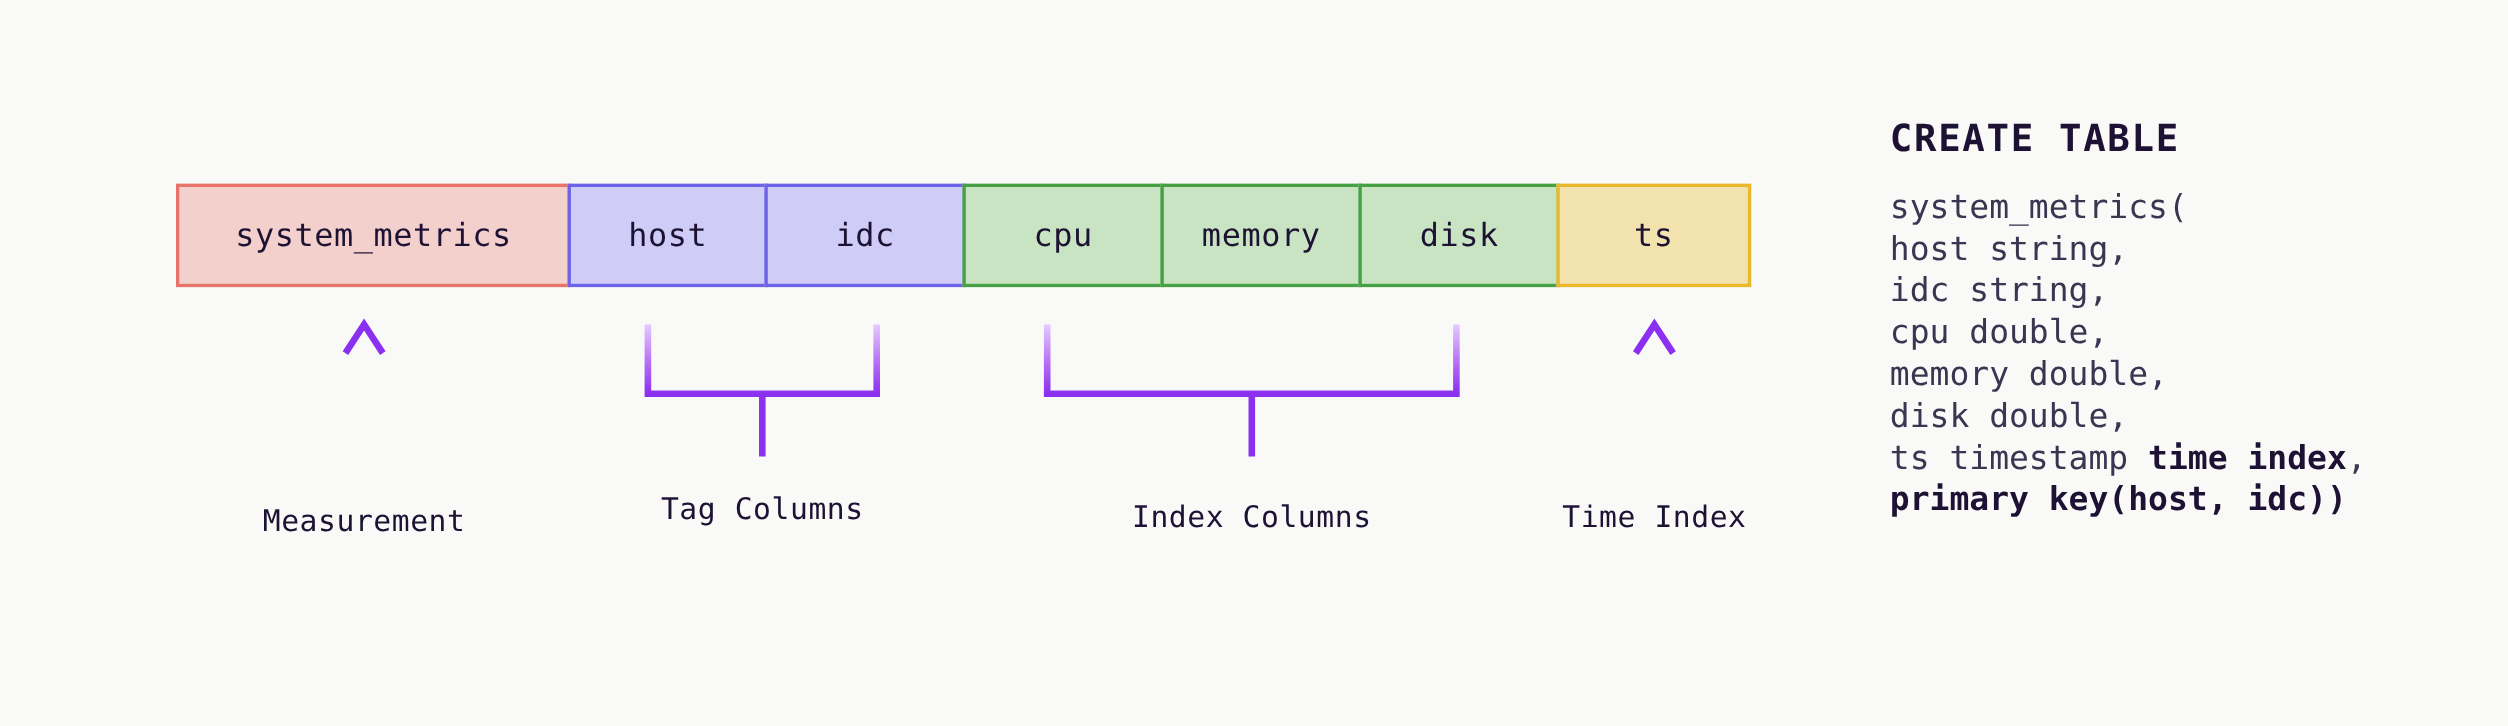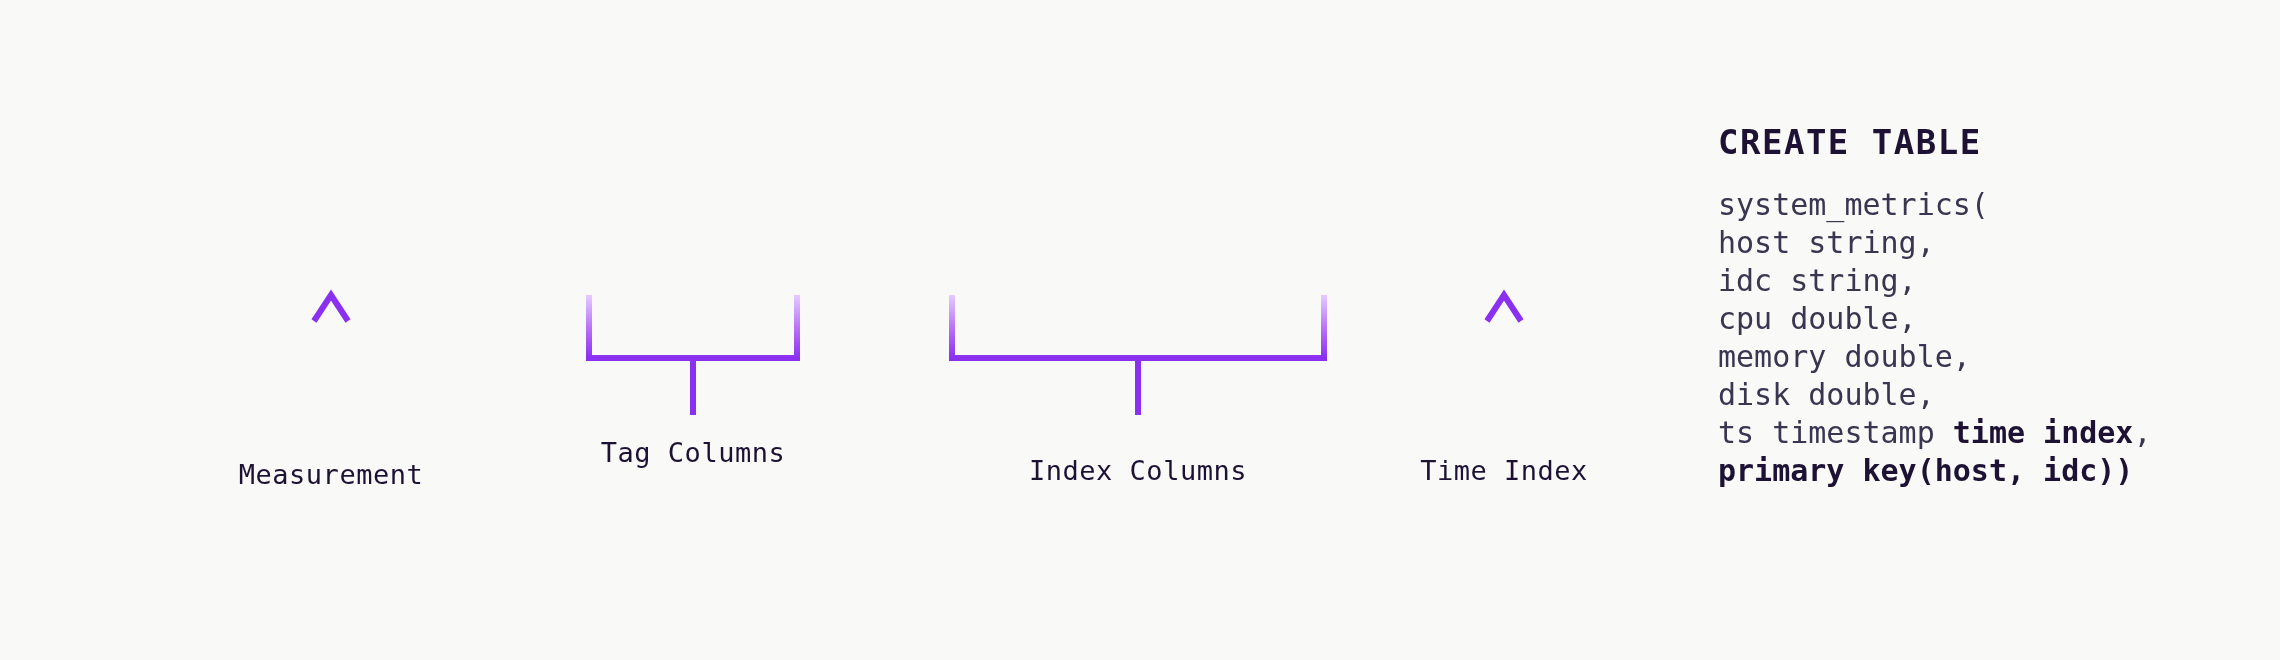--- a/index.html
+++ b/index.html
@@ -75,38 +75,61 @@
     position: absolute;
     left: 1718px;
     top: 106px;
   }
   .sql-title {
     font-family: "DejaVu Sans Mono", monospace;
     font-weight: bold;
     font-size: 34px;
     letter-spacing: 1.5px;
     color: #1d1233;
-    margin: 16px 0 24px 0;
+    margin: 0 0 24px 0;
     white-space: pre;
   }
   .sql-body {
     font-family: "DejaVu Sans Mono", monospace;
     font-size: 30px;
     line-height: 38px;
     color: #3a3550;
     white-space: pre;
   }
   .sql-line { white-space: pre; }
   .sql-line b { color: #1d1233; font-weight: bold; }
 </style>
 </head>
 <body>
 
 <div id="stage">
 
+  <div class="schema-strip">
+      <div class="cell measurement" style="width: 359px; background: rgb(244, 208, 205); border-color: rgb(232, 115, 106);">
+        <span>system_metrics</span>
+      </div>
+      <div class="cell tag" style="width: 182px; background: rgb(207, 205, 248); border-color: rgb(108, 99, 232);">
+        <span>host</span>
+      </div>
+      <div class="cell tag" style="width: 183px; background: rgb(207, 205, 248); border-color: rgb(108, 99, 232);">
+        <span>idc</span>
+      </div>
+      <div class="cell field" style="width: 183px; background: rgb(201, 228, 194); border-color: rgb(70, 160, 68);">
+        <span>cpu</span>
+      </div>
+      <div class="cell field" style="width: 183px; background: rgb(201, 228, 194); border-color: rgb(70, 160, 68);">
+        <span>memory</span>
+      </div>
+      <div class="cell field" style="width: 183px; background: rgb(201, 228, 194); border-color: rgb(70, 160, 68);">
+        <span>disk</span>
+      </div>
+      <div class="cell timeindex" style="width: 177px; background: rgb(242, 227, 174); border-color: rgb(234, 184, 43);">
+        <span>ts</span>
+      </div>
+    </div>
 
   <svg class="anno-svg" viewBox="0 0 2280 660" xmlns="http://www.w3.org/2000/svg">
     <defs>
       <linearGradient id="grad-up" x1="0" y1="1" x2="0" y2="0">
         <stop offset="0%" stop-color="#e5caff"></stop>
         <stop offset="45%" stop-color="#b66ff5"></stop>
         <stop offset="100%" stop-color="#8b2ff0"></stop>
       </linearGradient>
       <linearGradient id="grad-arm" x1="0" y1="0" x2="0" y2="1">
         <stop offset="0%" stop-color="#e5caff"></stop>
@@ -121,21 +144,21 @@
         <path d="M 693 358 L 693 415" stroke="#8b2ff0" stroke-width="6" fill="none"></path>
         <path d="M 952 295 L 952 358 L 1324 358 L 1324 295" stroke="url(#grad-arm)" stroke-width="6" fill="none"></path>
         <path d="M 1138 358 L 1138 415" stroke="#8b2ff0" stroke-width="6" fill="none"></path>
         <path d="M 1504 415 L 1504 299" stroke="url(#grad-up)" stroke-width="6" fill="none"></path>
         <path d="M 1487 321 L 1504 295 L 1521 321" stroke="#8b2ff0" stroke-width="6" stroke-linecap="butt" stroke-linejoin="miter" fill="none"></path>
       </g>
   </svg>
 
   <div id="anno-labels">
       <div class="anno-label" style="left: 331px; top: 459px;">Measurement</div>
-      <div class="anno-label" style="left: 693px; top: 437px;">Tag Columns</div>
+      <div class="anno-label" style="left: 693px; top: 448px;">Tag Columns</div>
       <div class="anno-label" style="left: 1138px; top: 455px;">Index Columns</div>
       <div class="anno-label" style="left: 1504px; top: 455px;">Time Index</div>
     </div>
 
   <div class="sql-panel">
     <div class="sql-title">CREATE TABLE</div>
     <div class="sql-body" id="sql-body"><div class="sql-line"><span>system_metrics(</span></div><div class="sql-line"><span>host string,</span></div><div class="sql-line"><span>idc string,</span></div><div class="sql-line"><span>cpu double,</span></div><div class="sql-line"><span>memory double,</span></div><div class="sql-line"><span>disk double,</span></div><div class="sql-line"><span>ts timestamp </span><b>time index</b><span>,</span></div><div class="sql-line"><b>primary key(host, idc))</b></div></div>
   </div>
 
 </div>

